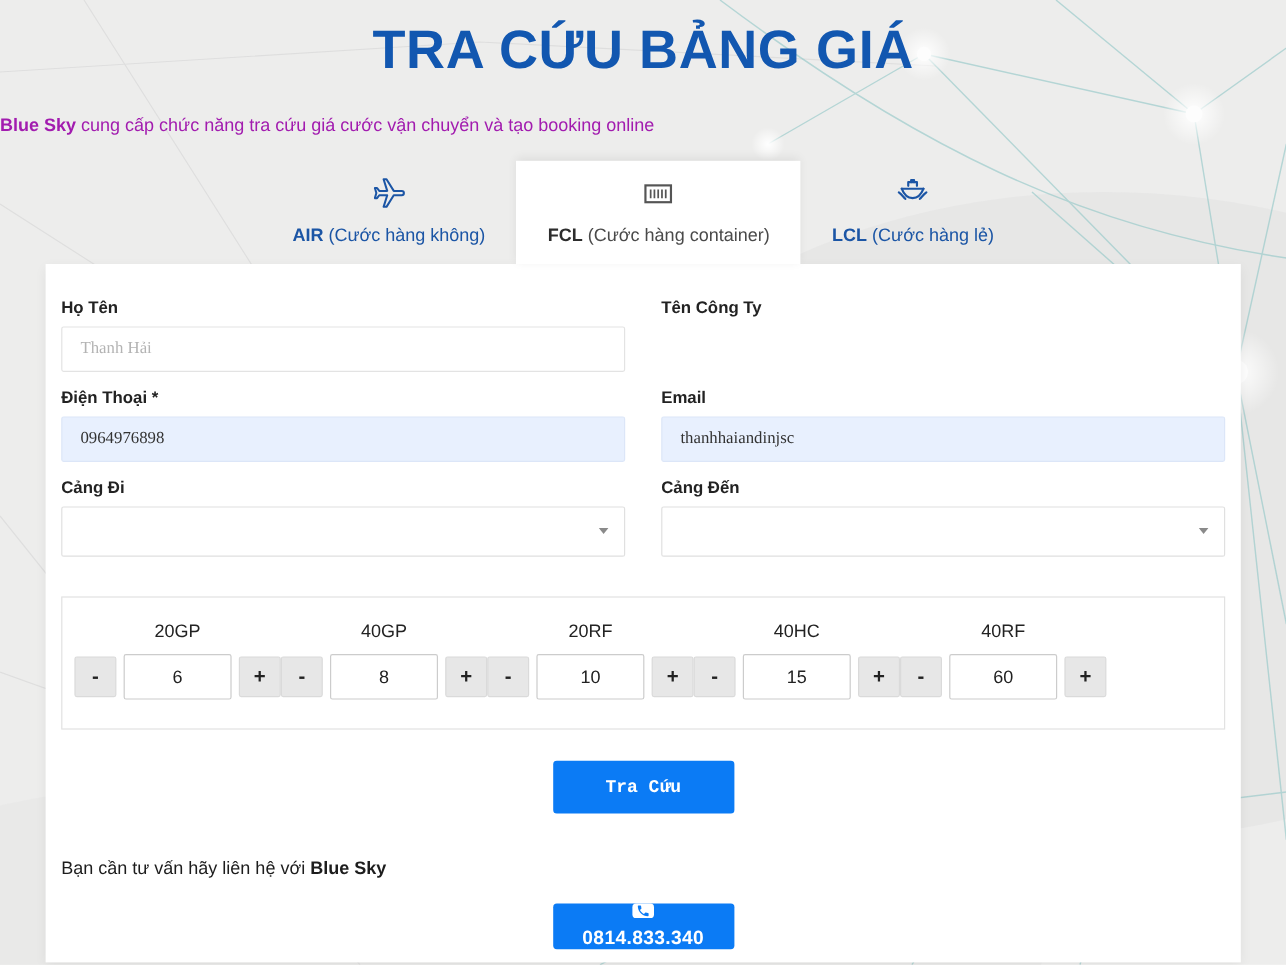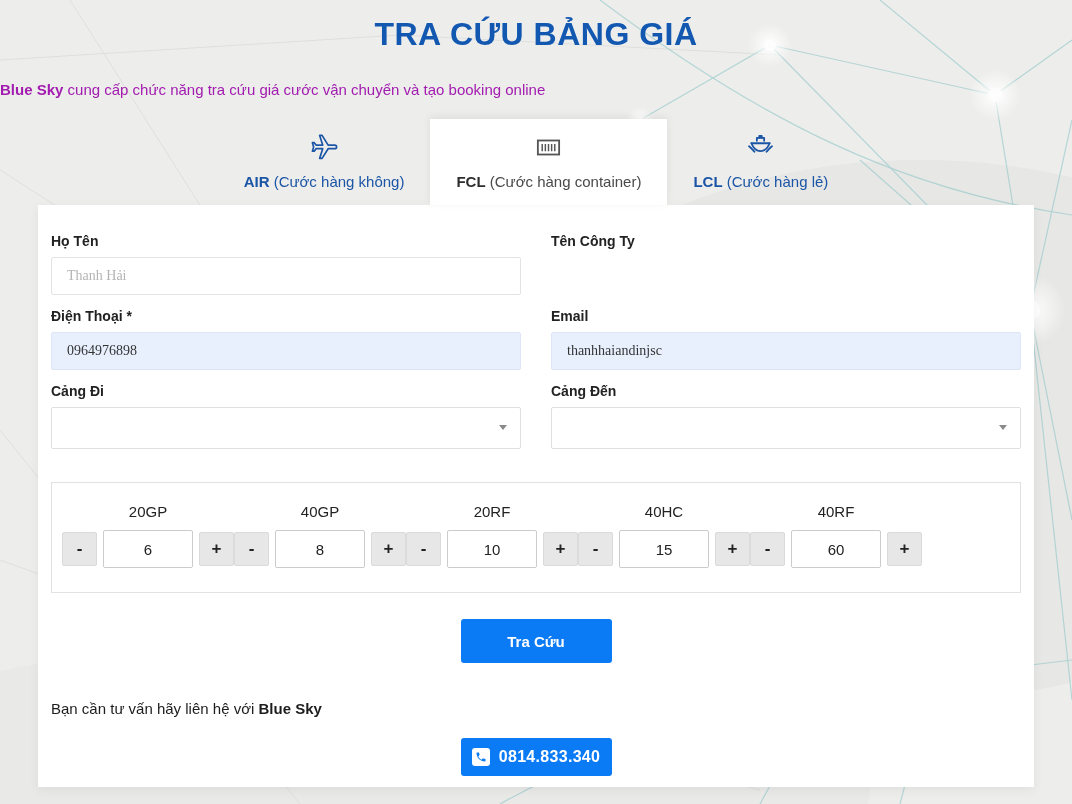--- a/index.html
+++ b/index.html
@@ -7,21 +7,21 @@
     width:1072px;height:804px;position:relative;overflow:hidden;
     background:#ededec;
     font-family:"Liberation Sans","DejaVu Sans",sans-serif;
     color:#222;
   }
   .bg-svg{position:absolute;inset:0;z-index:0;pointer-events:none;}
   .page{position:relative;z-index:1;}
 
   .page-title{
     margin:0;padding-top:16px;text-align:center;
-    font-size:32px;font-weight:bold;letter-spacing:.5px;
+    font-size:45px;font-weight:bold;letter-spacing:.5px;
     color:var(--title-blue,#1257b0);
   }
   .subtitle{
     margin:28px 0 0;text-align:left;font-size:15px;color:#a21caf;
   }
   .subtitle b{font-weight:bold;}
 
   
   .tabs{display:flex;justify-content:center;align-items:stretch;margin-top:21px;}
   .tab{
@@ -83,29 +83,30 @@
     width:90px;height:38px;box-sizing:border-box;border:1px solid #ccc;border-radius:2px;
     text-align:center;font-size:15px;color:#222;background:#fff;outline:none;
     font-family:"Liberation Sans","DejaVu Sans",sans-serif;
   }
 
   
   .search-btn{
     display:block;margin:26px auto 0;width:151px;height:44px;
     background:var(--accent-blue,#0b7bf5);color:#fff;font-size:15px;font-weight:bold;
     border:none;border-radius:3px;cursor:pointer;
-    font-family:Liberation Sans, sans-serif;
+    font-family:Liberation Mono, monospace;
   }
   .contact-line{margin:37px 0 0;text-align:left;font-size:15px;color:#1d1d1d;}
   .contact-line b{font-weight:bold;}
   .phone-btn{
     margin:21px auto 0;width:151px;height:38px;
     background:var(--accent-blue,#0b7bf5);border:none;border-radius:3px;cursor:pointer;
     display:flex;align-items:center;justify-content:center;gap:9px;
     font-family:"Liberation Sans","DejaVu Sans",sans-serif;
+    flex-direction:column;
   }
   .phone-icon-chip{
     width:18px;height:18px;background:#fff;border-radius:3px;
     display:flex;align-items:center;justify-content:center;
   }
   .phone-icon-chip svg{width:12px;height:12px;}
   .phone-btn-label{color:#fff;font-size:16px;font-weight:bold;letter-spacing:.3px;}
 </style>
 </head>
 <body>

